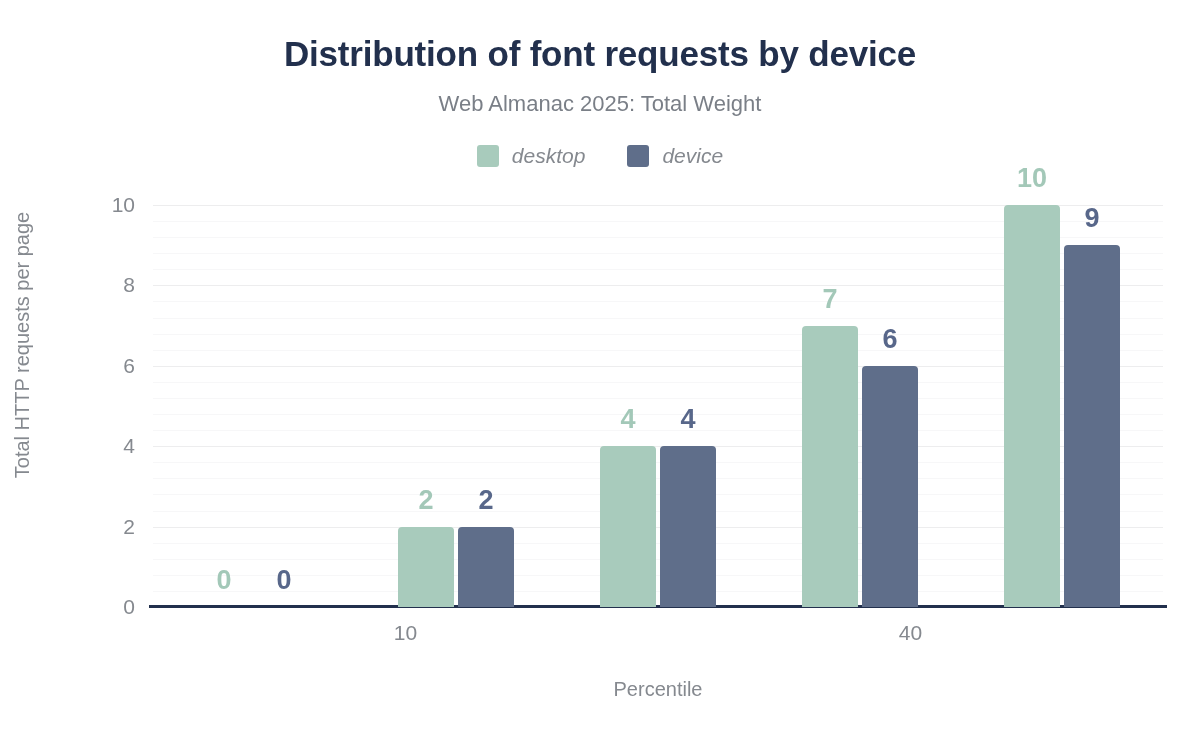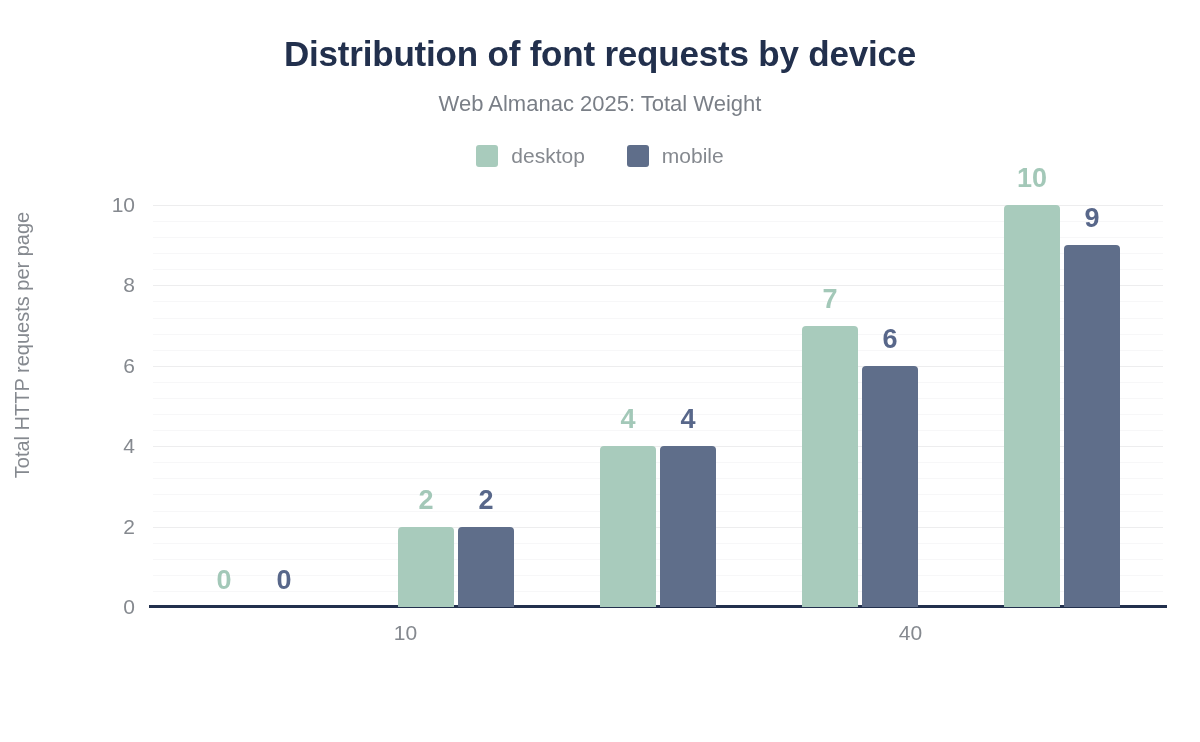--- a/index.html
+++ b/index.html
@@ -53,20 +53,21 @@
   .legend {
     position: absolute;
     left: 0;
     top: 143px;
     width: 1200px;
     display: flex;
     justify-content: center;
     align-items: flex-end;
     gap: 42px;
     height: 26px;
+    font-style: italic;
   }
   .legend-item {
     display: flex;
     align-items: center;
     gap: 13px;
     height: 26px;
   }
   .legend-swatch {
     width: 22px;
     height: 22px;
@@ -229,21 +230,21 @@
 
   <div class="chart-subtitle">Web Almanac 2025: Total Weight</div>
 
   <div class="legend" id="legend">
       <div class="legend-item">
         <span class="legend-swatch" style="background: rgb(168, 203, 188);"></span>
         <span class="legend-label">desktop</span>
       </div>
       <div class="legend-item">
         <span class="legend-swatch" style="background: rgb(95, 110, 138);"></span>
-        <span class="legend-label">mobile</span>
+        <span class="legend-label">device</span>
       </div>
     </div>
 
   <div class="plot-area">
     <div class="gridlines" id="gridlines">
         <div class="gridline" style="top: 386px;"></div>
         <div class="gridline" style="top: 370px;"></div>
         <div class="gridline" style="top: 354px;"></div>
         <div class="gridline" style="top: 338px;"></div>
         <div class="gridline major" style="top: 322px;"></div>
@@ -332,14 +333,15 @@
           <div class="bar" style="height: 362px; background: rgb(95, 110, 138);"></div>
         </div>
       </div>
     </div>
 
   <div class="x-labels" id="x-labels">
       <div class="x-label">10</div>
       <div class="x-label">40</div>
     </div>
 
+  <div class="x-axis-title">Percentile</div>
 
 </div>
 
 </body></html>

